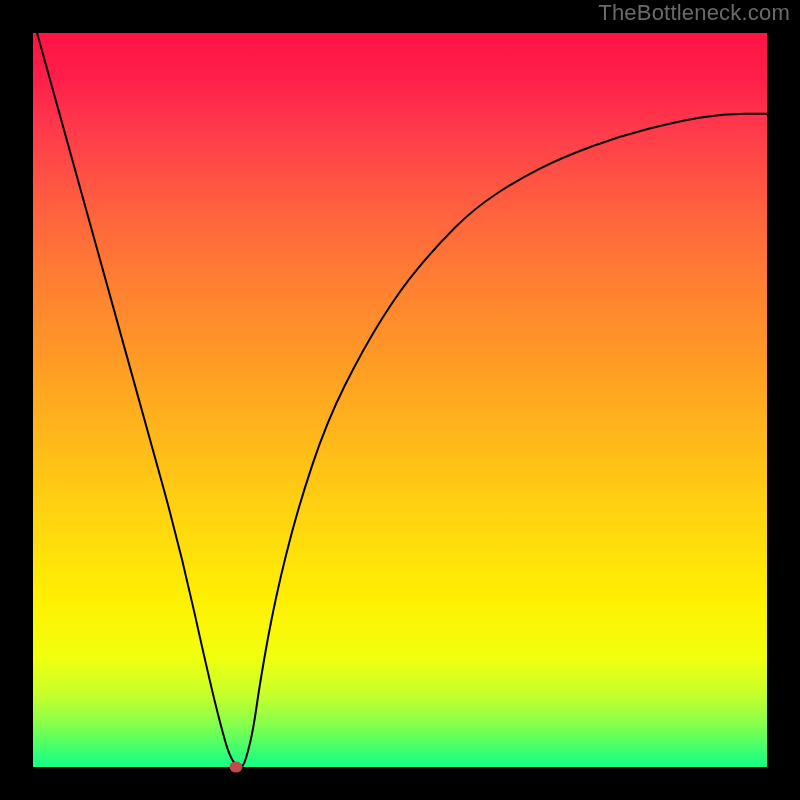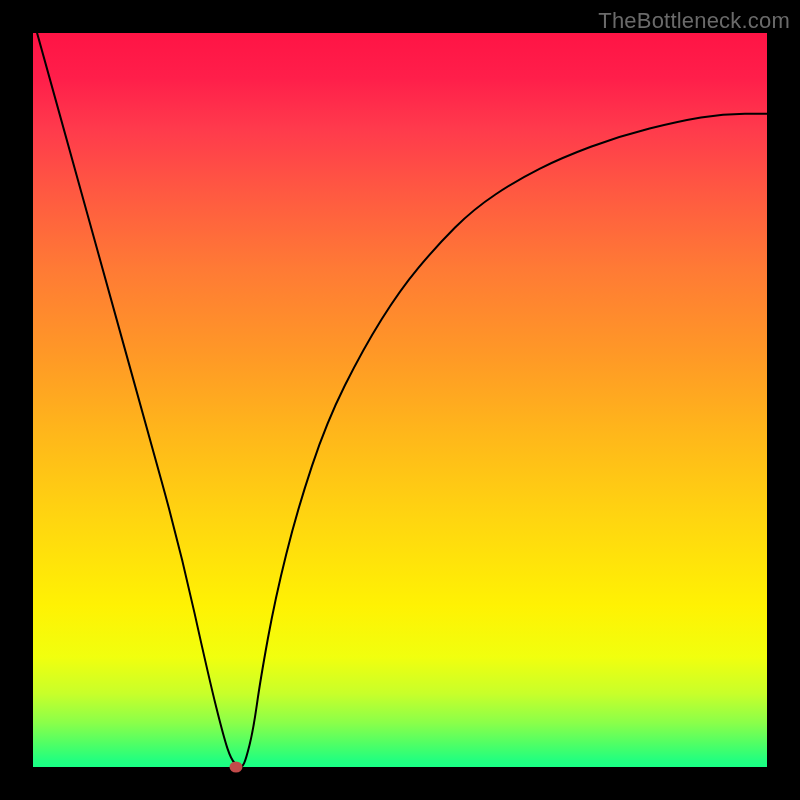--- a/index.html
+++ b/index.html
@@ -12,21 +12,21 @@
     font-family: Arial, Helvetica, sans-serif;
   }
   .frame {
     position: relative;
     width: 800px;
     height: 800px;
     background: #000;
   }
   .watermark {
     position: absolute;
-    top: 8px;
+    top: 0;
     right: 10px;
     color: #6a6a6a;
     font-size: 22px;
     font-weight: 500;
     letter-spacing: 0.2px;
     z-index: 30;
     user-select: none;
   }
   .plot-area {
     position: absolute;

